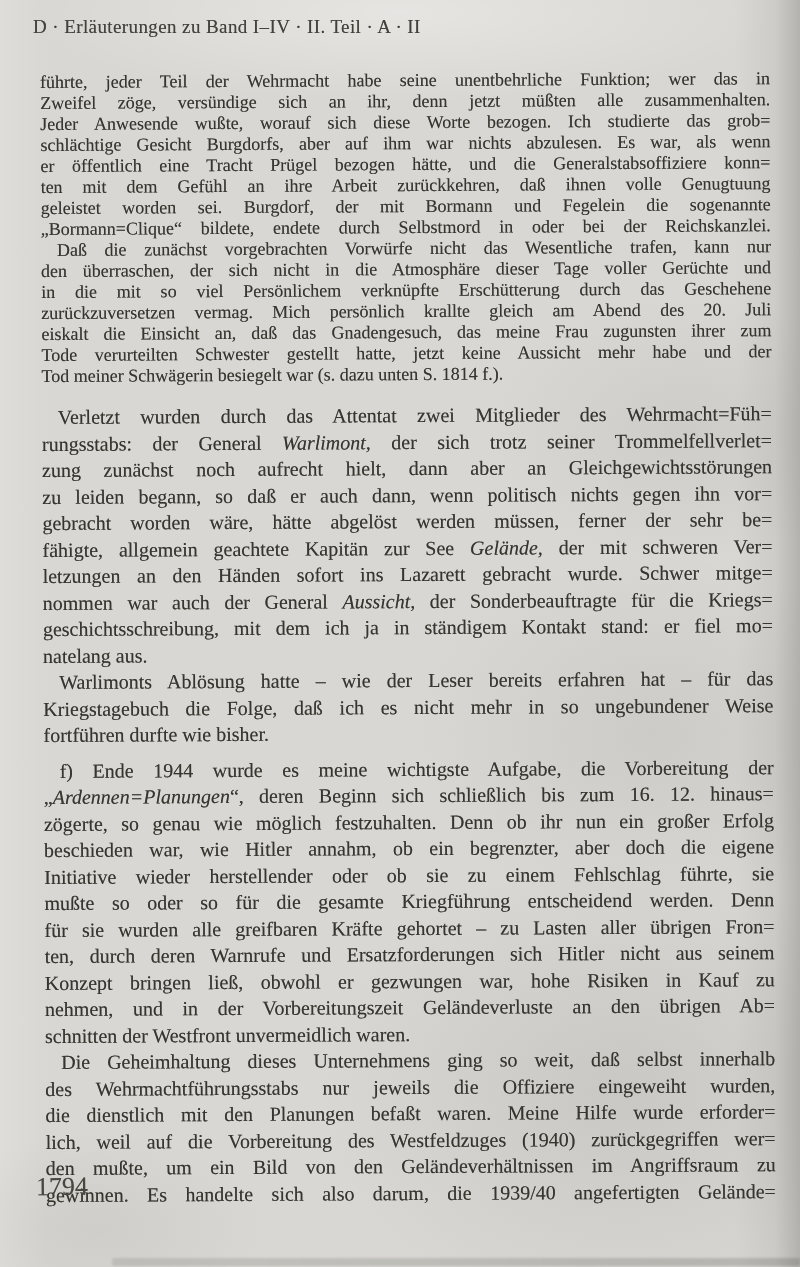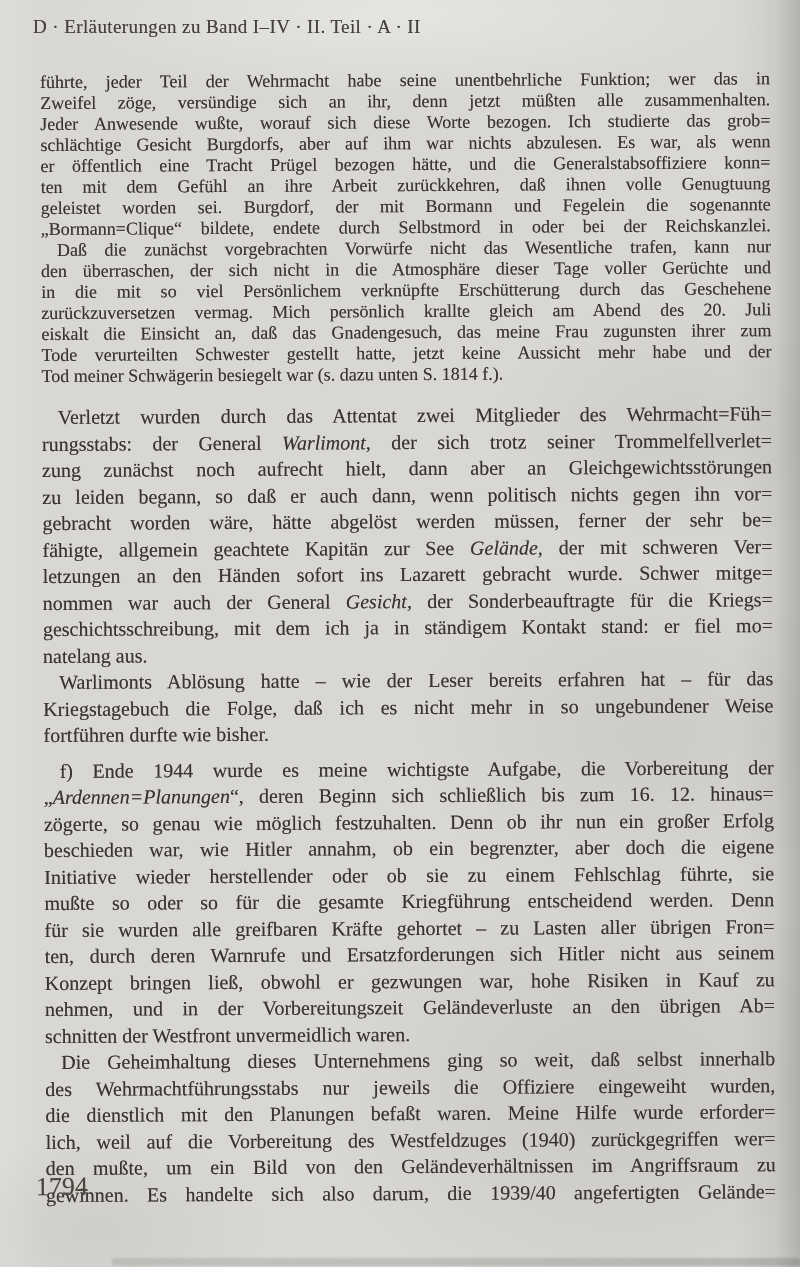--- a/index.html
+++ b/index.html
@@ -89,21 +89,21 @@
       </div>
       <div class="section large">
         <p class="para indent">
           <span class="line">Verletzt wurden durch das Attentat zwei Mitglieder des Wehrmacht=Füh=</span>
           <span class="line">rungsstabs: der General <i>Warlimont,</i> der sich trotz seiner Trommelfellverlet=</span>
           <span class="line">zung zunächst noch aufrecht hielt, dann aber an Gleichgewichtsstörungen</span>
           <span class="line">zu leiden begann, so daß er auch dann, wenn politisch nichts gegen ihn vor=</span>
           <span class="line">gebracht worden wäre, hätte abgelöst werden müssen, ferner der sehr be=</span>
           <span class="line">fähigte, allgemein geachtete Kapitän zur See <i>Gelände,</i> der mit schweren Ver=</span>
           <span class="line">letzungen an den Händen sofort ins Lazarett gebracht wurde. Schwer mitge=</span>
-          <span class="line">nommen war auch der General <i>Gesicht,</i> der Sonderbeauftragte für die Kriegs=</span>
+          <span class="line">nommen war auch der General <i>Aussicht,</i> der Sonderbeauftragte für die Kriegs=</span>
           <span class="line">geschichtsschreibung, mit dem ich ja in ständigem Kontakt stand: er fiel mo=</span>
           <span class="line last">natelang aus.</span>
         </p>
         <p class="para indent">
           <span class="line">Warlimonts Ablösung hatte – wie der Leser bereits erfahren hat – für das</span>
           <span class="line">Kriegstagebuch die Folge, daß ich es nicht mehr in so ungebundener Weise</span>
           <span class="line last">fortführen durfte wie bisher.</span>
         </p>
         <p class="para indent gap">
           <span class="line">f) Ende 1944 wurde es meine wichtigste Aufgabe, die Vorbereitung der</span>

